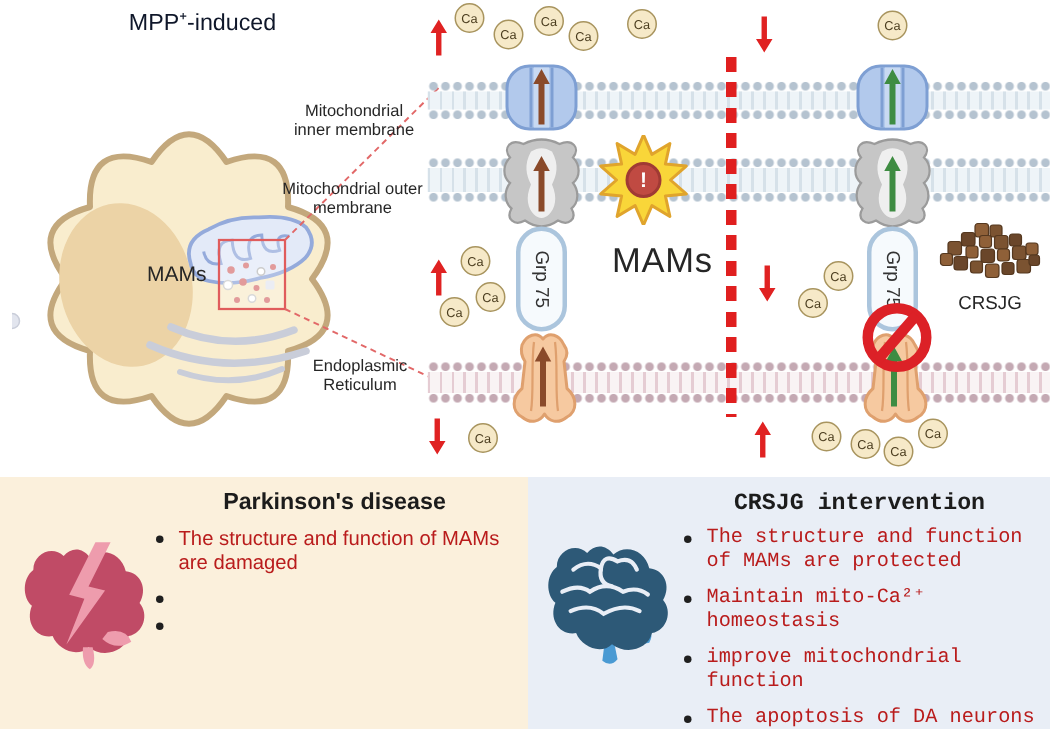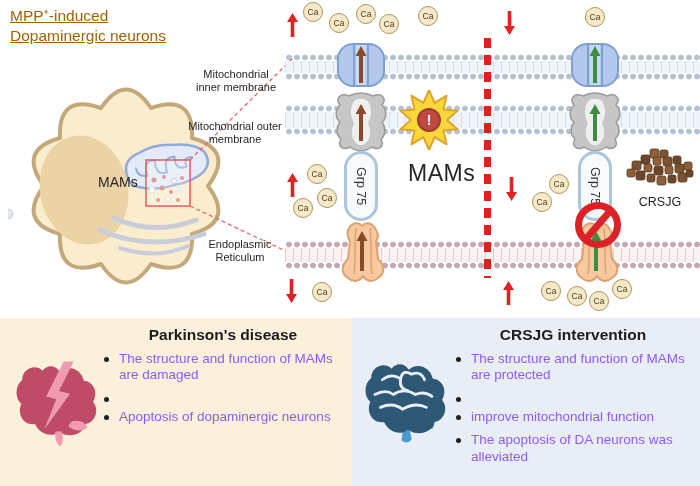--- a/index.html
+++ b/index.html
@@ -1,20 +1,20 @@
 <!DOCTYPE html>
 <html><head>
 <meta charset="utf-8">
 <style>
   html,body{margin:0;padding:0;background:#fff;}
   .stage{position:relative;width:700px;height:486px;background:#ffffff;overflow:hidden;
          font-family:"Liberation Sans",sans-serif;color:#2b2b2b;}
   .abs{position:absolute;}
   
-  .fig-title{left:10px;top:6px;width:250px;text-align:left;font-size:15.5px;line-height:1.28;color:#a16207;text-decoration:underline;}
+  .fig-title{left:10px;top:6px;width:250px;text-align:center;font-size:15.5px;line-height:1.28;color:#0f172a;}
   .fig-title span{display:block;}
   
   .lbl{font-size:11px;line-height:1.18;text-align:center;color:#262626;}
   .chlbl{font-size:13px;text-align:right;color:#262626;}
   .mams-cell{font-size:14px;color:#262626;}
   .mams-big{font-size:23px;color:#262626;letter-spacing:.5px;}
   
   .mem{display:flex;flex-direction:column;z-index:1;}
   .mem .dots{height:7px;background-image:radial-gradient(circle at 4px 3.5px,var(--dot) 2.6px,transparent 3.2px);background-size:8px 7px;}
   .mem .core{flex:1;}
@@ -30,36 +30,35 @@
   
   .divider{width:6.5px;background:repeating-linear-gradient(180deg,#e01f1f 0 10px,transparent 10px 17px);z-index:3;}
   
   .ca{width:20px;height:20px;border-radius:50%;background:#f6e9c8;border:1.4px solid #a8945e;
       display:flex;align-items:center;justify-content:center;font-size:8.5px;color:#4a3c1e;box-sizing:border-box;z-index:2;}
   .crsjg-lbl{font-size:12.5px;text-align:center;color:#262626;}
   
   .bottom{left:0;top:318px;width:700px;height:168px;display:flex;}
   .panel{position:relative;height:100%;box-sizing:border-box;}
   .panel.left{width:352px;background:#fbf0dc;}
-  .panel.right{flex:1;background:#e9eef6;}
+  .panel.right{flex:1;background:#e9eef6;font-family:Liberation Mono, monospace;}
   .panel .text{position:absolute;left:102px;right:8px;top:8px;}
   .panel h2{margin:0 0 7px 0;font-size:15.5px;text-align:center;color:#1c1c1c;}
   .panel ul{margin:0;padding:0;list-style:none;}
-  .panel li{display:flex;font-size:13.5px;line-height:1.22;margin-bottom:7px;color:#8b5cf6;}
+  .panel li{display:flex;font-size:13.5px;line-height:1.22;margin-bottom:7px;color:#b91c1c;}
   .panel li .dot{flex:0 0 5px;width:5px;height:5px;border-radius:50%;background:#1f1f1f;margin:6px 10px 0 2px;}
   .brain{position:absolute;left:13px;top:36px;}
 </style>
 </head>
 <body>
 
 <div class="stage">
 
   <div class="abs fig-title">
     <span>MPP⁺-induced</span>
-    <span>Dopaminergic neurons</span>
   </div>
 
   <svg class="abs" style="left:8px;top:50px;" width="290" height="268" viewBox="0 0 290 268">
     <path d="M143,58 Q186,43 184,88 Q227,100 200,136 Q227,172 184,184 Q186,229 143,214 Q118,251 93,214 Q50,229 52,184 Q9,172 36,136 Q9,100 52,88 Q50,43 93,58 Q118,21 143,58 Z" fill="#f9edce" stroke="#c3a87c" stroke-width="4" stroke-linejoin="round"></path>
     <ellipse cx="76" cy="140" rx="44" ry="55" fill="#ecd3a6" transform="rotate(-12 76 140)"></ellipse>
     <g transform="translate(160,116) rotate(-10)">
       <path d="M-42,2 Q-44,-14 -26,-18 Q-10,-24 8,-20 Q30,-18 38,-8 Q44,4 34,12 Q22,20 2,20 Q-18,22 -32,16 Q-42,12 -42,2 Z" fill="#e3eaf8" stroke="#94aadb" stroke-width="2.5"></path>
       <path d="M-32,-4 Q-32,6 -22,6 Q-24,-10 -12,-8 Q-14,8 -2,6 Q-4,-10 8,-8 Q6,6 18,4 Q16,-8 26,-4" fill="none" stroke="#94aadb" stroke-width="2"></path>
     </g>
     <g>
@@ -249,21 +248,20 @@
         <ul>
           <li>
               <span class="dot"></span>
               <span>The structure and function of MAMs are damaged</span>
             </li>
           <li>
               <span class="dot"></span>
             </li>
           <li>
               <span class="dot"></span>
-              <span>Apoptosis of dopaminergic neurons</span>
             </li>
         </ul>
       </div>
     </div>
 
     <div class="panel right">
       <svg class="brain" style="left:10px;top:34px;" width="92" height="96" viewBox="0 0 100 100">
         <path d="M58,72 Q60,85 77,81 Q83,70 66,68 Z" fill="#4a9ad3"></path>
         <path d="M45,78 L43,94 Q49,99 54,93 L51,78 Z" fill="#4a9ad3"></path>
         <path d="M32,16 C24,8 10,14 10,26 C2,32 2,46 9,52 C4,64 12,76 24,74 C28,84 42,90 50,82 C60,90 76,86 79,74 C90,72 94,58 87,50 C93,40 88,28 77,27 C74,14 60,9 51,17 C45,9 37,10 32,16 Z" fill="#2d5977"></path>
@@ -276,20 +274,21 @@
       </svg>
       <div class="text">
         <h2>CRSJG intervention</h2>
         <ul>
           <li>
               <span class="dot"></span>
               <span>The structure and function of MAMs are protected</span>
             </li>
           <li>
               <span class="dot"></span>
+              <span>Maintain mito-Ca²⁺ homeostasis</span>
             </li>
           <li>
               <span class="dot"></span>
               <span>improve mitochondrial function</span>
             </li>
           <li>
               <span class="dot"></span>
               <span>The apoptosis of DA neurons was alleviated</span>
             </li>
         </ul>

